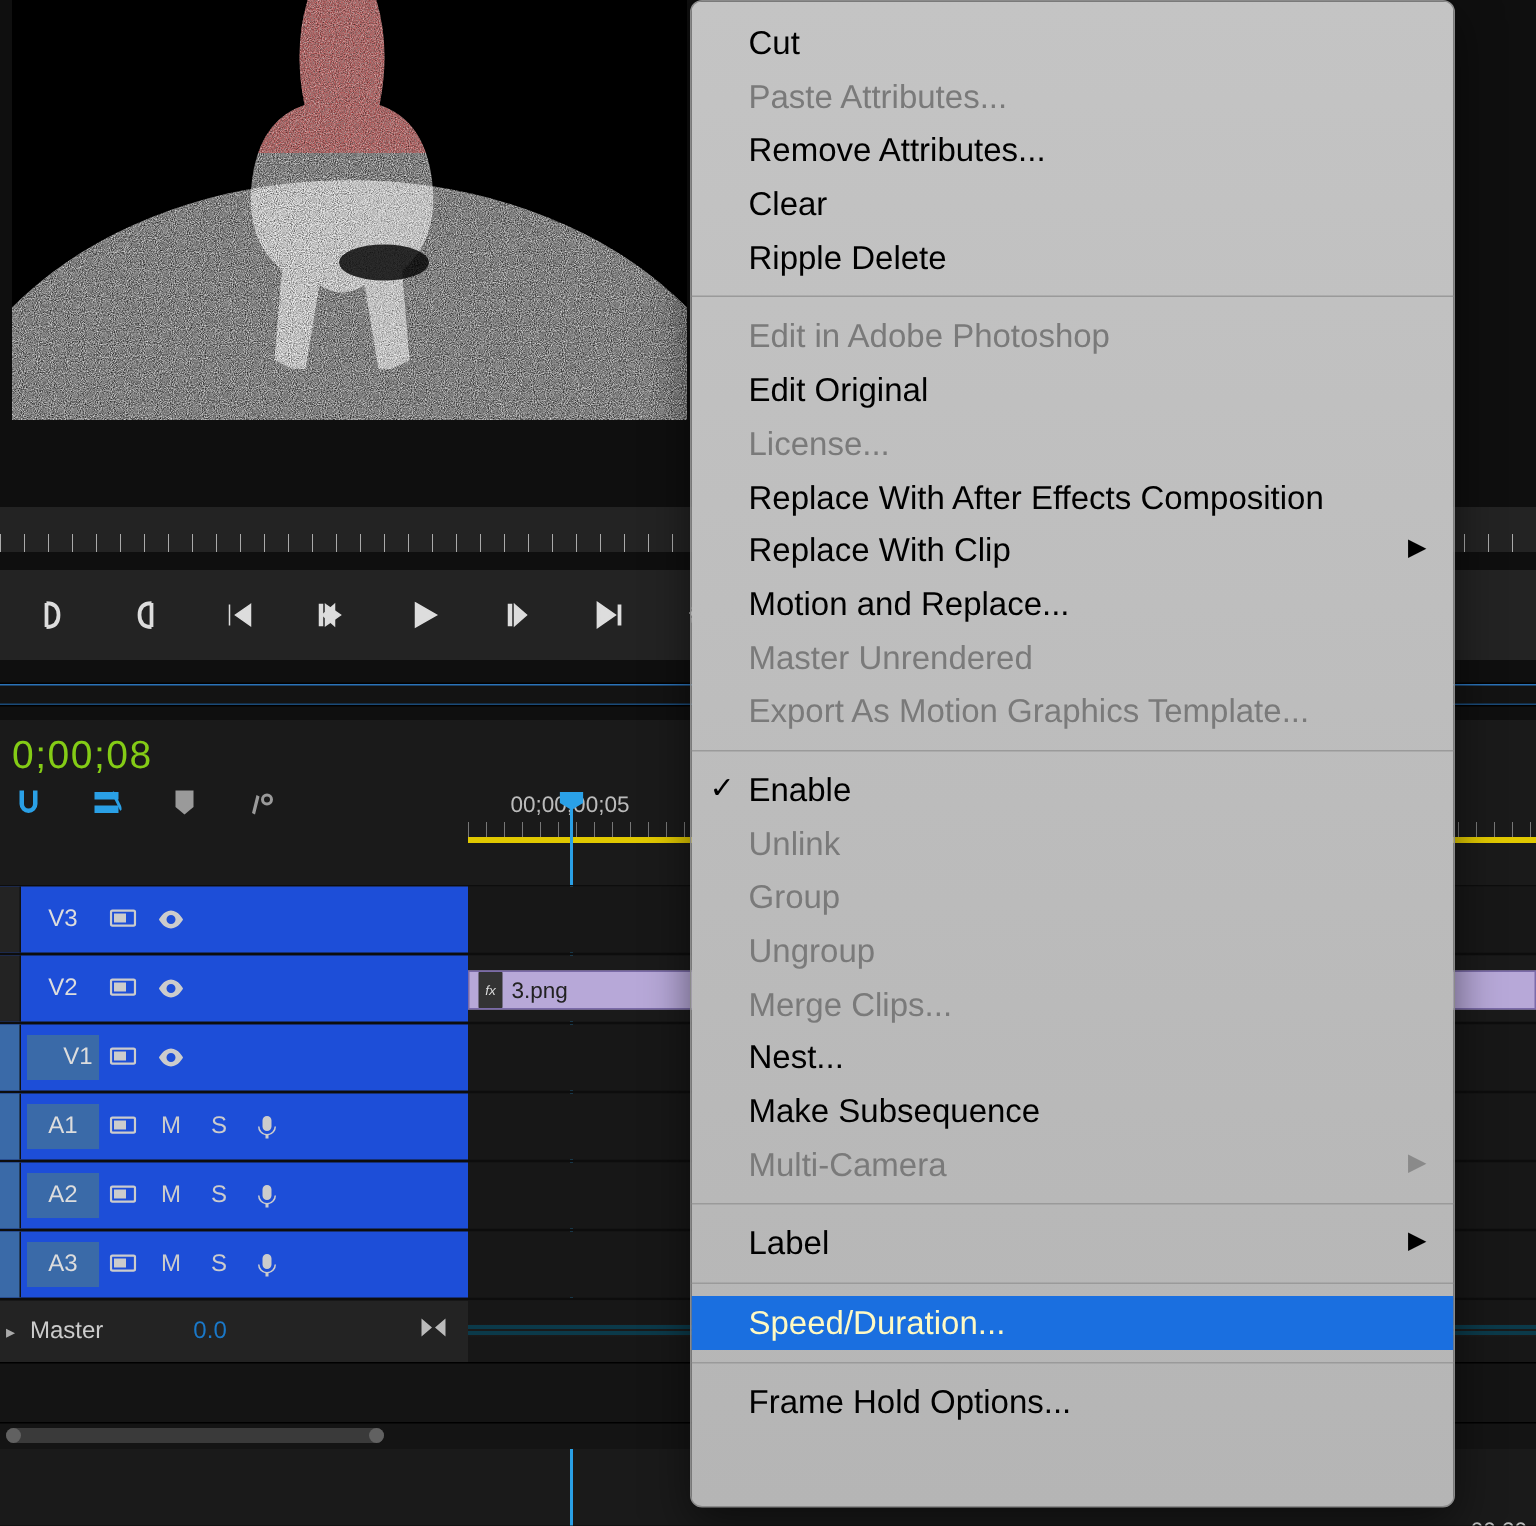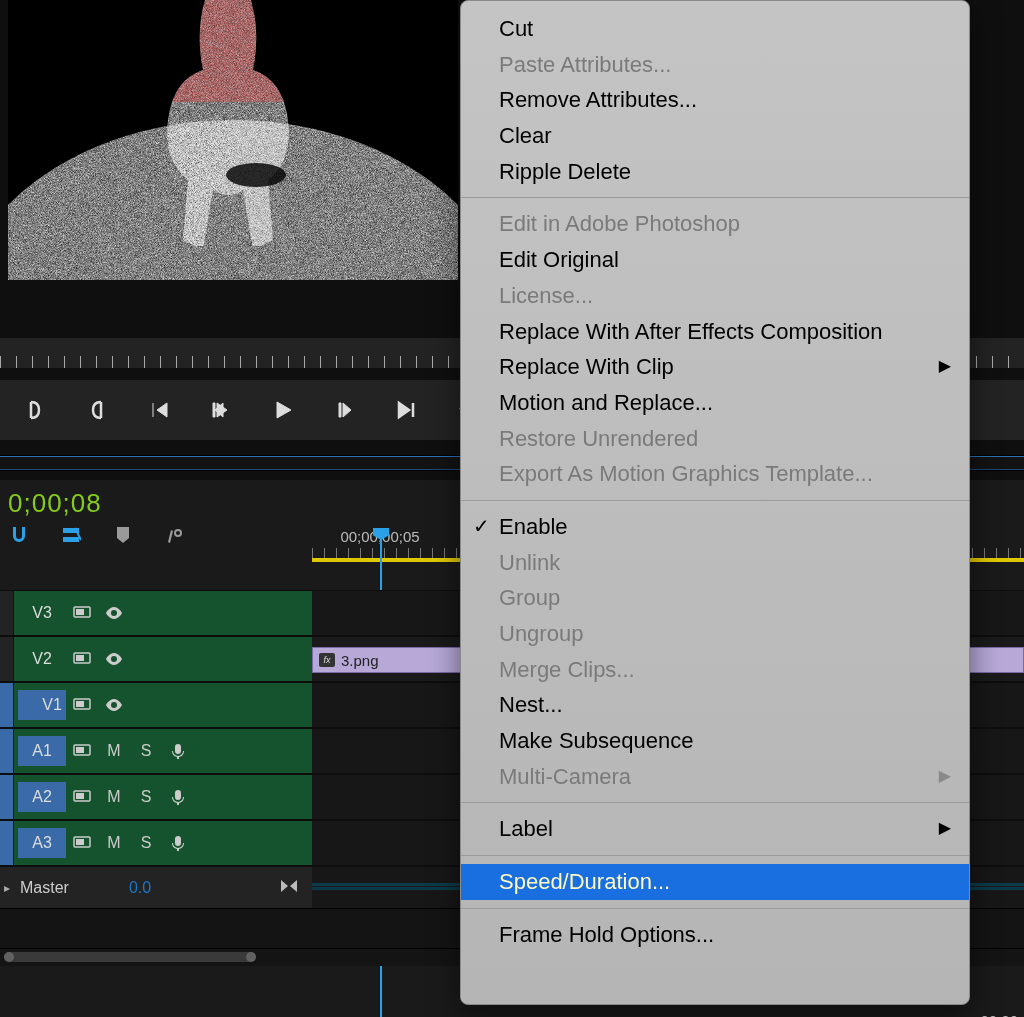--- a/index.html
+++ b/index.html
@@ -66,38 +66,38 @@
     .playhead {
       position:absolute; top:48px; width:2px; height:900px; background:#2aa0e6;
     }
     .playhead::before {
       content:""; position:absolute; left:-7px; top:0; width:16px; height:12px; background:#2aa0e6;
       clip-path: polygon(0 0,100% 0,100% 60%,50% 100%,0 60%);
     }
 
     .tracks { position:absolute; left:0; top:110px; right:0; }
     .track-row { display:flex; align-items:center; height:46px; border-top:1px solid #0d0d0d; border-bottom:1px solid #0d0d0d;}
-    .track-head { display:flex; align-items:center; width:312px; height:100%; background:#14532d;}
+    .track-head { display:flex; align-items:center; width:312px; height:100%; background:#1d4ed8;}
     .track-sel { width:14px; height:100%; background:#232323; border-right:1px solid #111;}
     .track-sel.on { background:#3a6aa8;}
     .track-name { width:48px; height:30px; margin-left:4px; display:flex; align-items:center; justify-content:center; color:#ddd; font-size:16px;}
     .track-name.vname { background:transparent;}
     .track-name.vname.on, .track-name.aname { background:#3a6aa8; }
     .track-name.vname.on { background:#3a6aa8;padding-left:20px; }
     .tog { width:32px; display:flex; justify-content:center; color:#ccc; font-size:16px; }
     .tog svg{width:18px;height:18px;fill:#ccc;}
     .tog.txt { font-weight:400; }
     .track-body { flex:1; height:100%; background:#1a1a1a; position:relative;}
     .track-body.dark { background:#171717;}
     .clip {
       position:absolute; left:0; right:0; top:10px; height:26px; background:#b7a8d8;
       border:1px solid #7a6aa8; display:flex; align-items:center; gap:6px; padding-left:6px;
       color:#222; font-size:15px; overflow:hidden;
     }
-    .clip .fx{ width:16px;height:14px;background:#333;color:#ddd;font-size:9px;font-style:italic;display:flex;align-items:center;justify-content:center;border-radius:2px;}
+    .clip .fx{ width:16px;height:26px;background:#333;color:#ddd;font-size:9px;font-style:italic;display:flex;align-items:center;justify-content:center;border-radius:2px;}
 
     .master-row { display:flex; align-items:center; height:42px; background:#232323; border-top:1px solid #0d0d0d;}
     .master-row .mh{display:flex;align-items:center;width:312px;height:100%;}
     .master-row .caret{width:14px;text-align:center;color:#aaa;font-size:12px;}
     .master-row .mlabel{ margin-left:6px; color:#ccc; font-size:16px;}
     .master-row .val{ margin-left:60px; color:#1a78c8; font-size:16px;}
     .master-row .endicon{ margin-left:auto; margin-right:14px; color:#bbb;}
     .master-row .endicon svg{width:18px;height:14px;fill:#bbb;}
     .bottom-scroll{ position:absolute; left:0; right:0; height:18px; background:#141414; border-top:1px solid #000;}
     .bottom-scroll .thumb{position:absolute;left:4px;top:3px;width:252px;height:10px;background:#3a3a3a;border-radius:5px;}
@@ -394,21 +394,21 @@
       <div class="item"><span>Remove Attributes...</span></div>
       <div class="item"><span>Clear</span></div>
       <div class="item"><span>Ripple Delete</span></div>
       <hr>
       <div class="item disabled"><span>Edit in Adobe Photoshop</span></div>
       <div class="item"><span>Edit Original</span></div>
       <div class="item disabled"><span>License...</span></div>
       <div class="item"><span>Replace With After Effects Composition</span></div>
       <div class="item"><span>Replace With Clip</span><span class="sub">▶</span></div>
       <div class="item"><span>Motion and Replace...</span></div>
-      <div class="item disabled"><span>Restore Unrendered</span></div>
+      <div class="item disabled"><span>Master Unrendered</span></div>
       <div class="item disabled"><span>Export As Motion Graphics Template...</span></div>
       <hr>
       <div class="item"><span class="check">✓</span><span>Enable</span></div>
       <div class="item disabled"><span>Unlink</span></div>
       <div class="item disabled"><span>Group</span></div>
       <div class="item disabled"><span>Ungroup</span></div>
       <div class="item disabled"><span>Merge Clips...</span></div>
       <div class="item"><span>Nest...</span></div>
       <div class="item"><span>Make Subsequence</span></div>
       <div class="item disabled"><span>Multi-Camera</span><span class="sub">▶</span></div>

